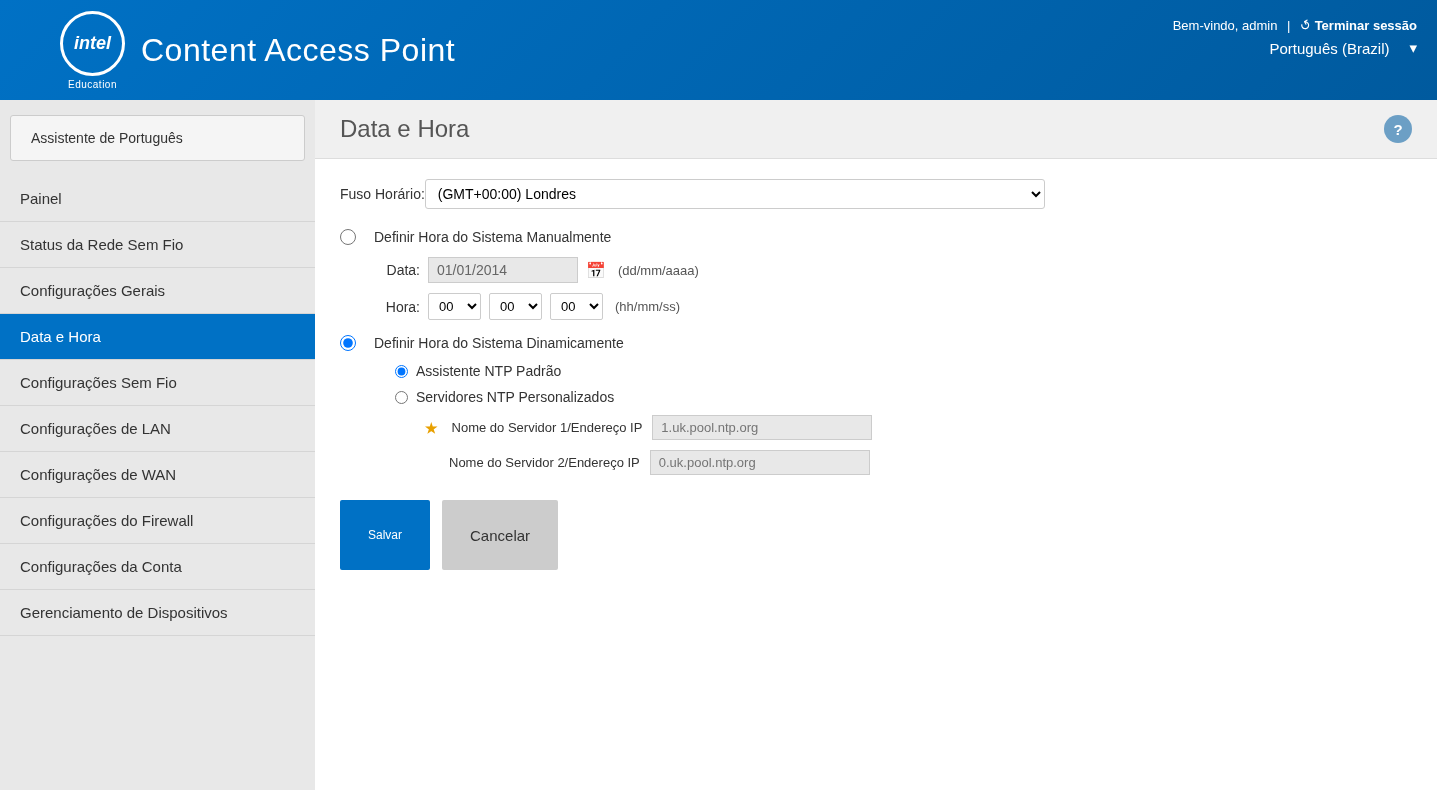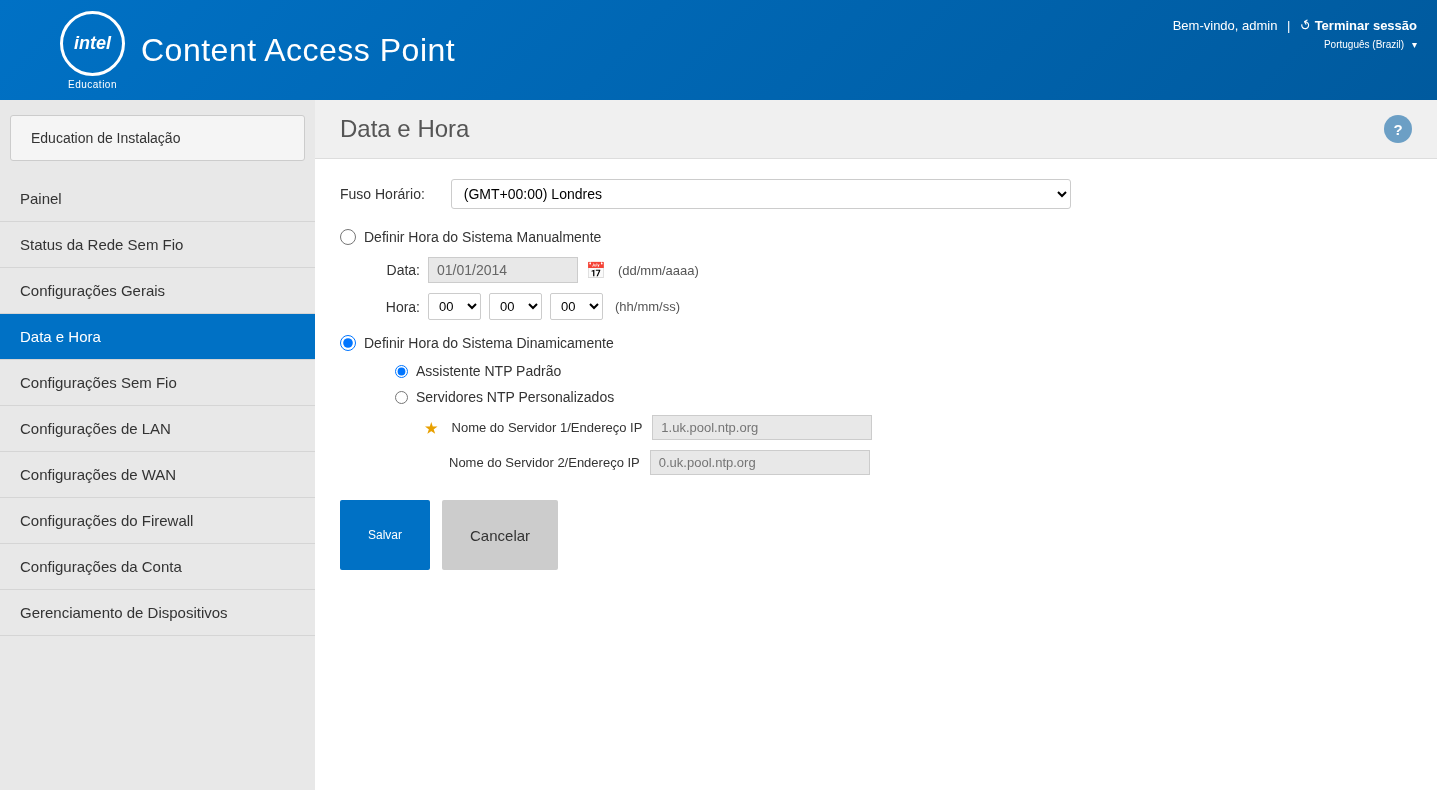--- a/index.html
+++ b/index.html
@@ -41,25 +41,25 @@
       color: #fff;
       font-size: 13px;
       cursor: pointer;
       text-decoration: none;
       display: inline-flex;
       align-items: center;
       gap: 4px;
     }
     .header-lang {
       color: #fff;
-      font-size: 10px;
-      cursor: pointer;
-      display: flex;
-      align-items: flex-start;
-      gap: 8px;
+      font-size: 15px;
+      cursor: pointer;
+      display: flex;
+      align-items: flex-end;
+      gap: 20px;
       justify-content: flex-end;
     }
 
     
     .layout {
       display: flex;
       min-height: calc(100vh - 100px);
     }
 
     
@@ -134,21 +134,21 @@
     .current-time {
       font-size: 14px;
       color: #333;
       margin-bottom: 18px;
     }
 
     .timezone-row {
       display: flex;
       align-items: center;
       margin-bottom: 20px;
-      gap: 26px;
+      gap: 0;
     }
     .timezone-label {
       font-size: 14px;
       color: #333;
       white-space: nowrap;
     }
     .timezone-select {
       flex: 1;
       max-width: 620px;
       padding: 5px 8px;
@@ -158,21 +158,21 @@
       background: #fff;
     }
 
     
     .radio-section {
       margin-bottom: 15px;
     }
     .radio-row {
       display: flex;
       align-items: center;
-      gap: 8px;
+      gap: 18px;
       margin-bottom: 12px;
       cursor: pointer;
     }
     .radio-row input[type="radio"] {
       width: 16px;
       height: 16px;
       cursor: pointer;
     }
     .radio-label {
       font-size: 14px;
@@ -339,21 +339,21 @@
     <div class="header-lang">
       <span>Português (Brazil)</span>
       <span>▾</span>
     </div>
   </div>
 </div>
 
 <div class="layout">
 
   <nav class="sidebar">
-    <button class="sidebar-item">Education de Instalação</button>
+    <button class="sidebar-item">Assistente de Português</button>
     <div class="sidebar-item">Painel</div>
     <div class="sidebar-item">Status da Rede Sem Fio</div>
     <div class="sidebar-item">Configurações Gerais</div>
     <div class="sidebar-item active">Data e Hora</div>
     <div class="sidebar-item">Configurações Sem Fio</div>
     <div class="sidebar-item">Configurações de LAN</div>
     <div class="sidebar-item">Configurações de WAN</div>
     <div class="sidebar-item">Configurações do Firewall</div>
     <div class="sidebar-item">Configurações da Conta</div>
     <div class="sidebar-item">Gerenciamento de Dispositivos</div>

